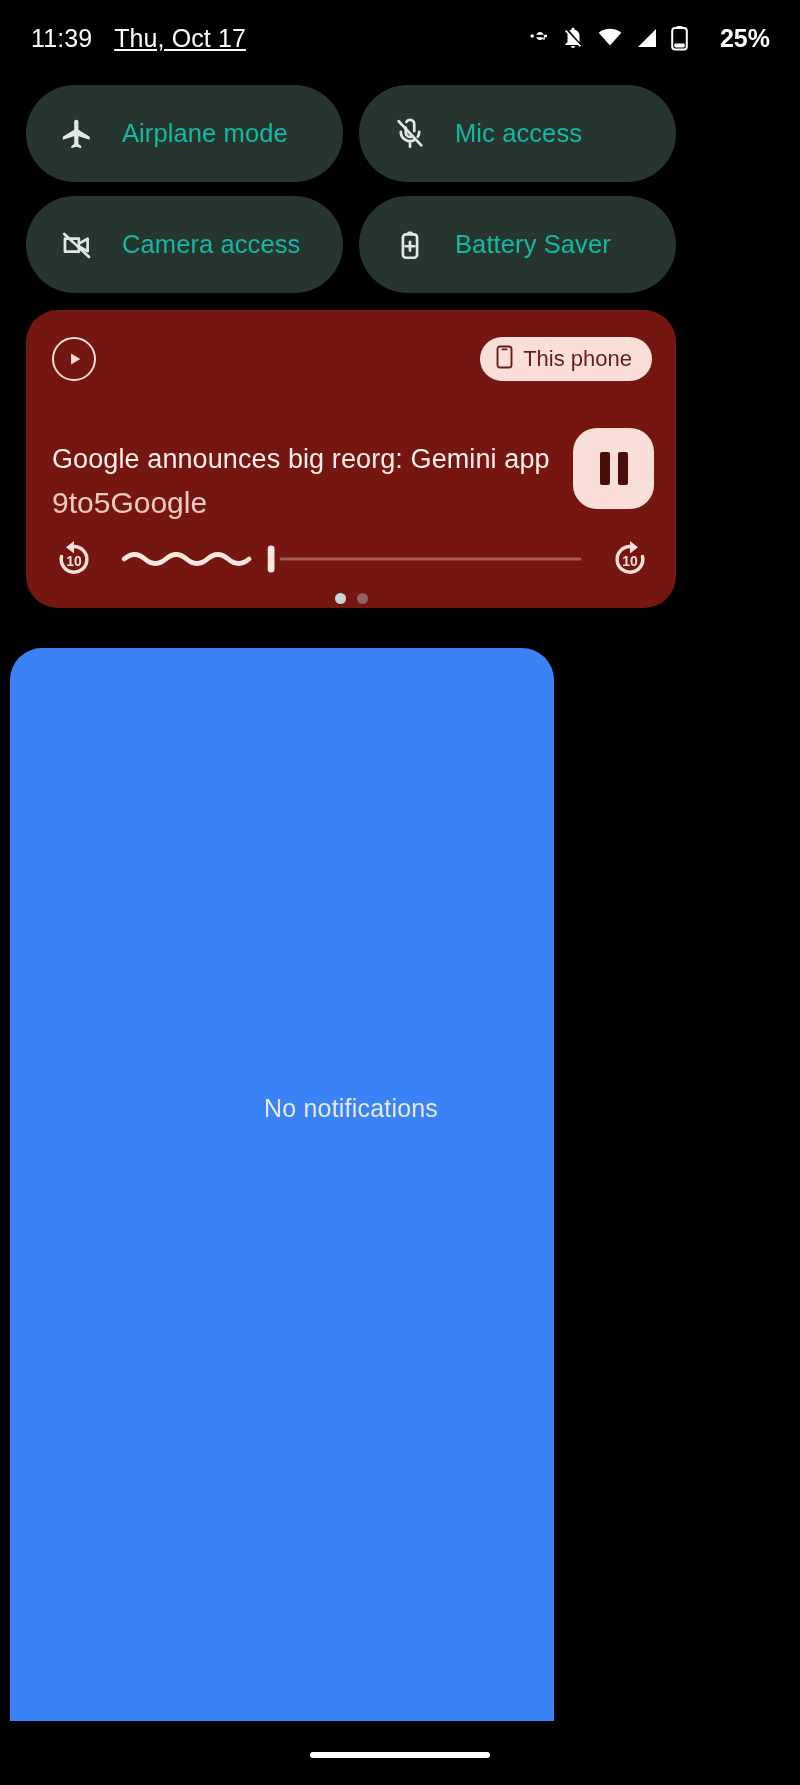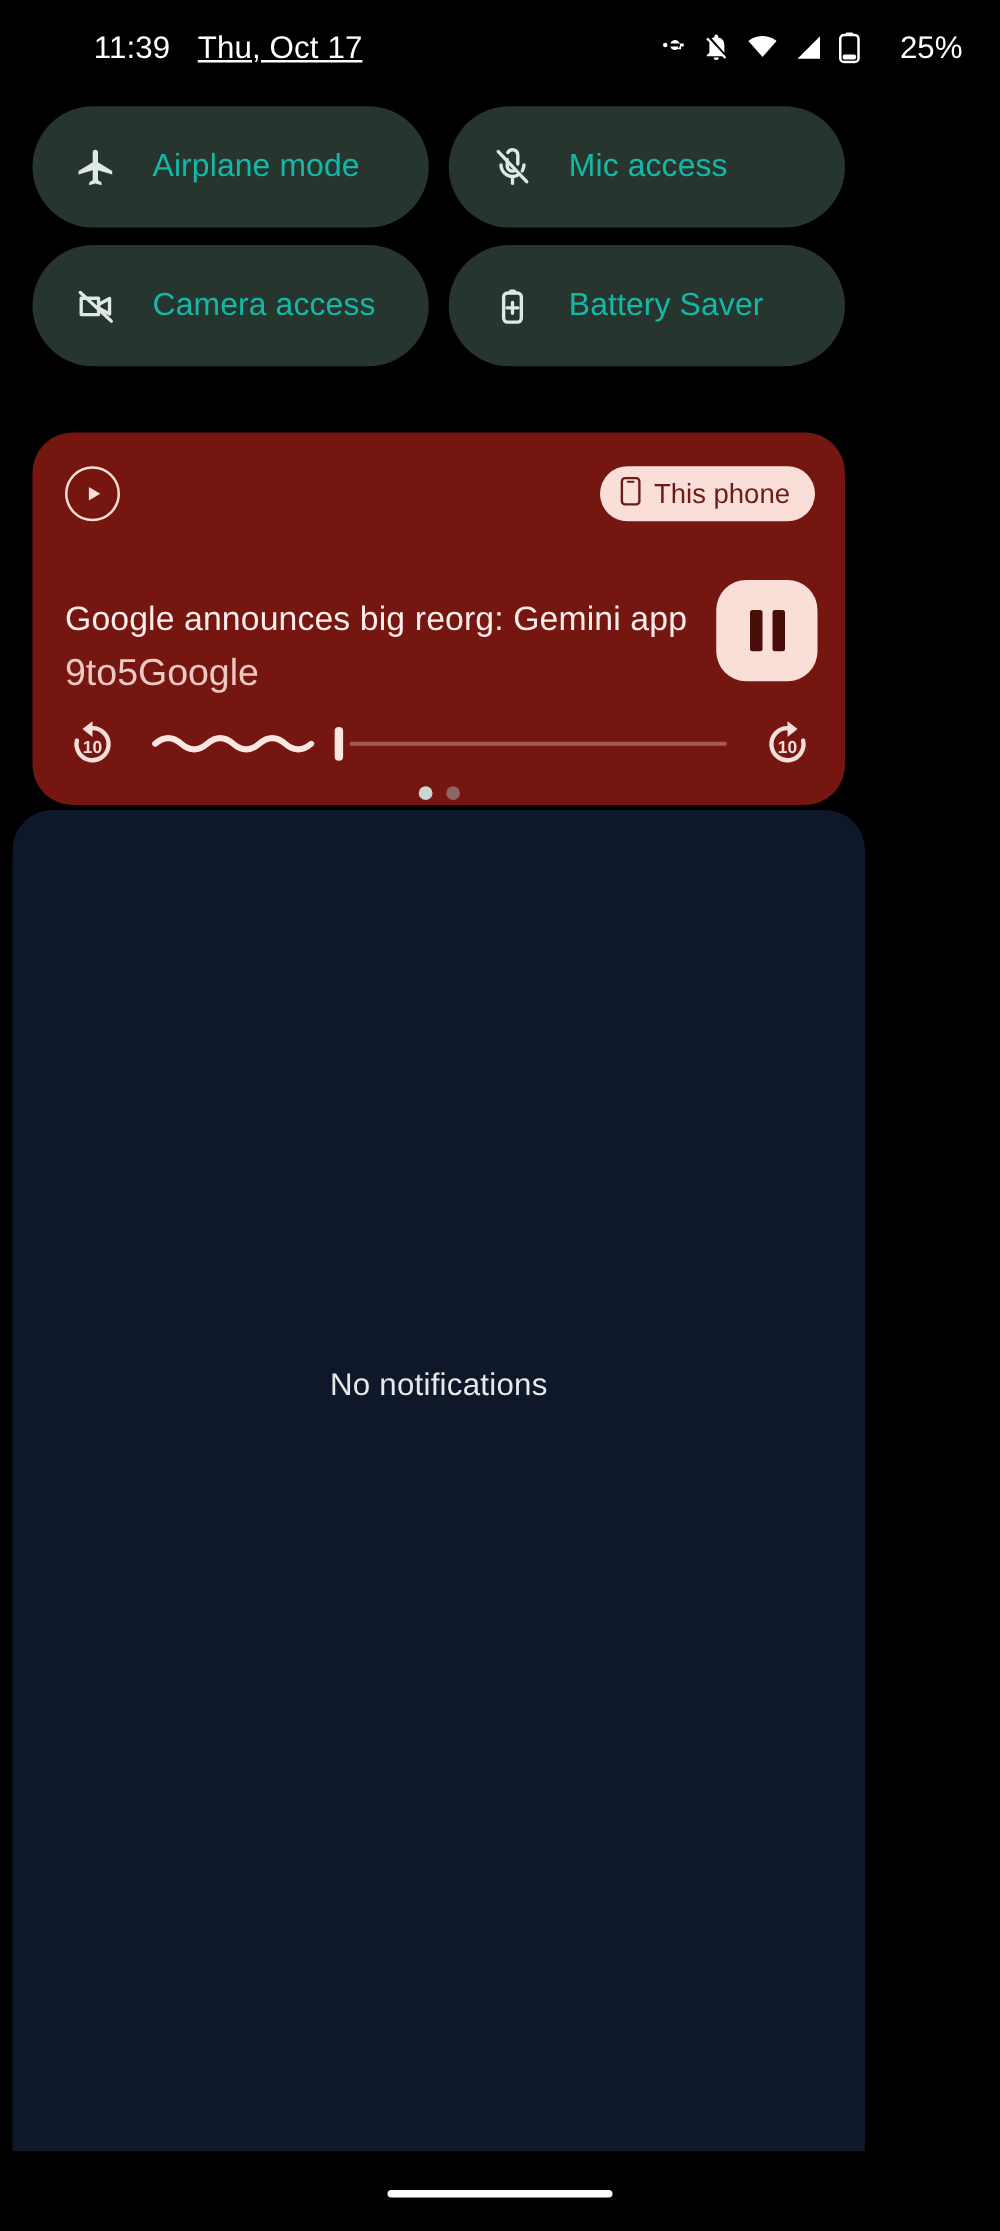--- a/index.html
+++ b/index.html
@@ -16,29 +16,29 @@
   }
 
   
   .statusbar {
     position: absolute; top: 0; left: 0;
     width: 800px; height: 76px;
     display: flex; align-items: center;
     padding: 0 30px 0 31px;
     color: #ffffff;
   }
-  .sb-left { display: flex; align-items: flex-end; gap: 22px; margin-left: 44px; }
+  .sb-left { display: flex; align-items: flex-end; gap: 22px; }
   .sb-time { font-size: 25px; letter-spacing: .1px; }
   .sb-date { font-size: 25px; letter-spacing: .1px; text-decoration: underline; }
   .sb-right {
     margin-left: auto;
     display: flex; align-items: center; gap: 12px;
   }
   .sb-icon { display: flex; align-items: center; }
-  .sb-batt-text { font-size: 25px; margin-left: 20px; }
+  .sb-batt-text { font-size: 25px; margin-left: 20px; font-weight: bold; }
 
   
   .qs-grid {
     position: absolute; top: 85px; left: 26px;
     width: 650px;
     display: grid;
     grid-template-columns: 1fr 1fr;
     gap: 14px 16px;
   }
   .qs-tile {
@@ -58,21 +58,20 @@
     white-space: nowrap;
   }
 
   
   .media {
     position: absolute; top: 310px; left: 26px;
     width: 650px; height: 298px;
     background: #751610;
     border-radius: 32px;
     overflow: hidden;
-    margin-top: 36px;
   }
   .media-top {
     position: absolute; top: 24px; left: 26px; right: 24px;
     height: 50px;
     display: flex; align-items: center;
   }
   .app-badge {
     width: 44px; height: 44px;
     border-radius: 50%;
     border: 2.5px solid #f6ded9;
@@ -142,22 +141,22 @@
     display: flex; justify-content: center; gap: 11px;
     height: 20px; align-items: center;
   }
   .dot { width: 11px; height: 11px; border-radius: 50%; }
   .dot.active { background: #c9d6d3; }
   .dot.inactive { background: #8d6561; }
 
   
   .notif-panel {
     position: absolute; top: 648px; left: 10px;
-    width: 682px; height: 1073px;
-    background: #0f172a;
+    width: 544px; height: 1073px;
+    background: #3b82f6;
     border-radius: 32px 32px 0 0;
   }
   .no-notif {
     position: absolute;
     top: 446px; left: 0; width: 682px;
     text-align: center;
     color: #e5eae8;
     font-size: 25px;
     letter-spacing: .2px;
   }

